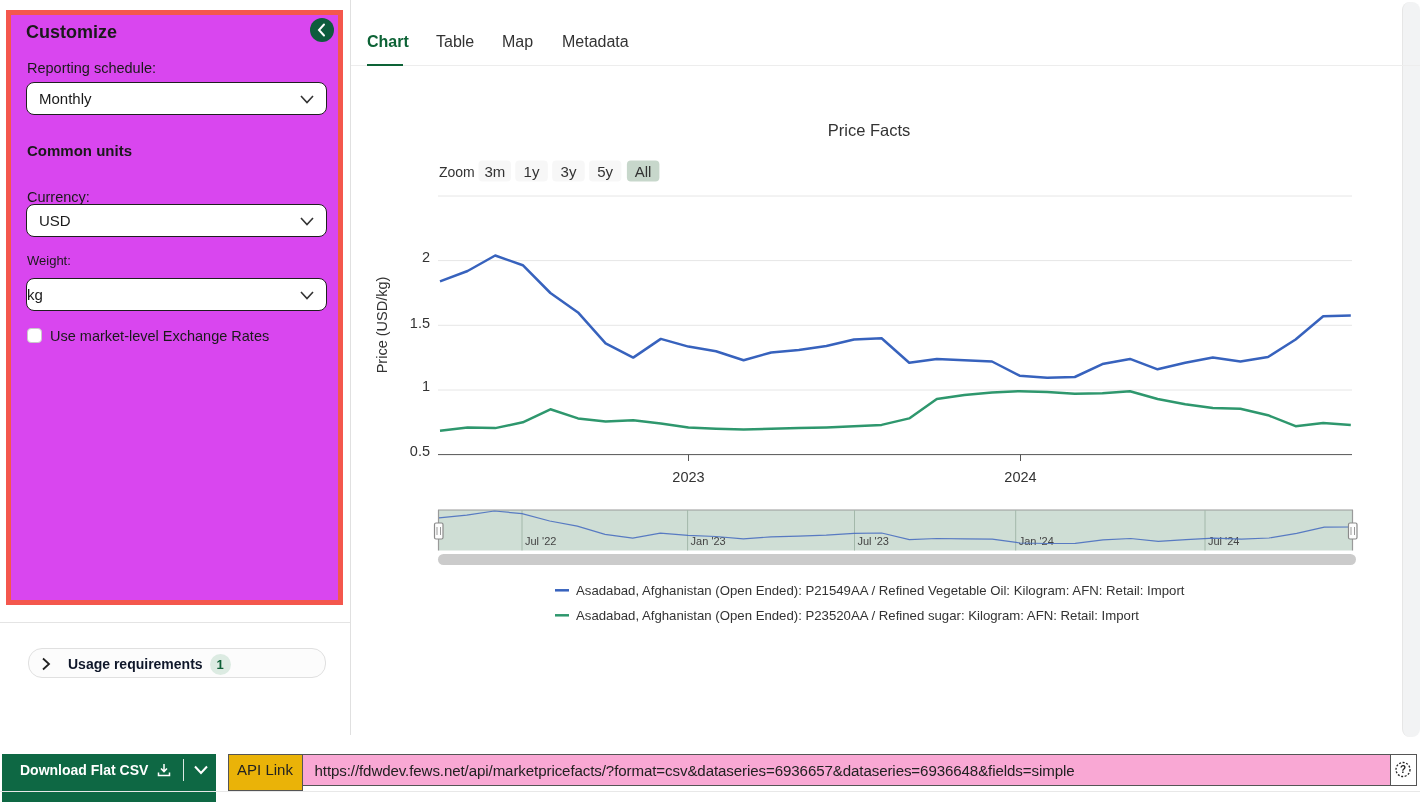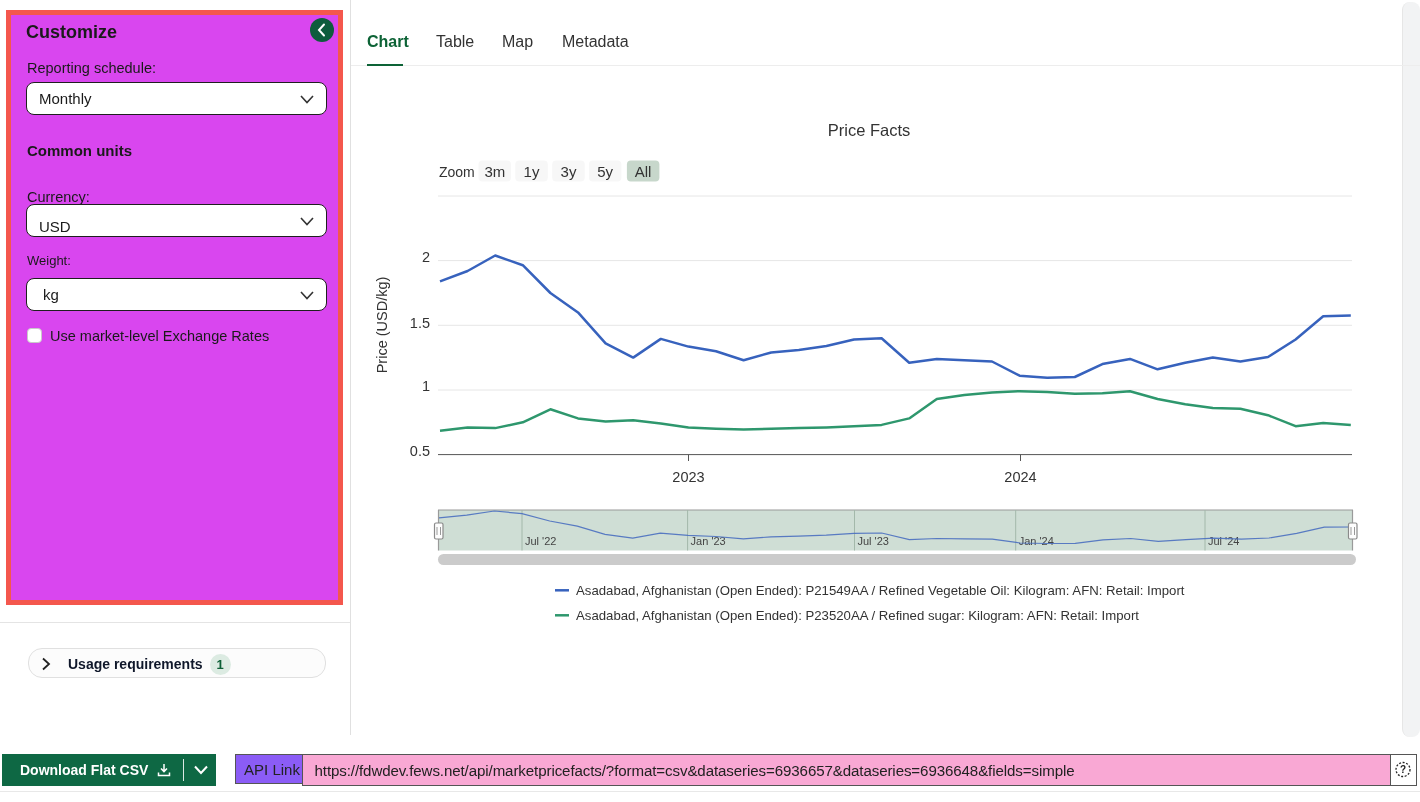--- a/index.html
+++ b/index.html
@@ -22,28 +22,28 @@
   <div class="abs" style="left:16px;top:44.5px;font-size:14.5px;color:#1a1a1a;">Reporting schedule:</div>
   <div class="abs" style="left:15px;top:67px;width:301px;height:33px;border:1px solid #1f1f1f;border-radius:8px;background:#fff;">
     <span class="abs" style="left:12px;top:7px;font-size:15px;color:#1a1a1a;">Monthly</span>
     <svg class="abs" style="right:12px;top:10px;" width="14" height="12" viewBox="0 0 14 12">
         <path d="M1 3 L7 9.5 L13 3" stroke="#333" stroke-width="1.6" fill="none"></path>
       </svg>
   </div>
   <div class="abs" style="left:16px;top:127px;font-size:15px;font-weight:bold;color:#1a1a1a;">Common units</div>
   <div class="abs" style="left:16px;top:164.5px;font-size:14.5px;color:#1a1a1a;margin-top:9px;">Currency:</div>
   <div class="abs" style="left:15px;top:189px;width:301px;height:33px;border:1px solid #1f1f1f;border-radius:8px;background:#fff;">
-    <span class="abs" style="left:12px;top:7px;font-size:15px;color:#1a1a1a;margin-top:6px;">USD</span>
+    <span class="abs" style="left:12px;top:7px;font-size:15px;color:#1a1a1a;">USD</span>
     <svg class="abs" style="right:12px;top:10px;" width="14" height="12" viewBox="0 0 14 12">
         <path d="M1 3 L7 9.5 L13 3" stroke="#333" stroke-width="1.6" fill="none"></path>
       </svg>
   </div>
   <div class="abs" style="left:16px;top:237.5px;font-size:13px;color:#1a1a1a;">Weight:</div>
   <div class="abs" style="left:15px;top:263px;width:301px;height:33px;border:1px solid #1f1f1f;border-radius:8px;background:#fff;">
-    <span class="abs" style="left:16px;top:7px;font-size:15px;color:#1a1a1a;">kg</span>
+    <span class="abs" style="left:0;top:7px;font-size:15px;color:#1a1a1a;">kg</span>
     <svg class="abs" style="right:12px;top:10px;" width="14" height="12" viewBox="0 0 14 12">
         <path d="M1 3 L7 9.5 L13 3" stroke="#333" stroke-width="1.6" fill="none"></path>
       </svg>
   </div>
   <div class="abs" style="left:16px;top:313px;width:15px;height:15px;border:1.5px solid #c9c9c9;border-radius:4px;background:#fff;"></div>
   <div class="abs" style="left:39px;top:313px;font-size:14.5px;color:#1a1a1a;">Use market-level Exchange Rates</div>
 </div>
 
 <div class="abs" style="left:28px;top:648px;width:298px;height:30px;border:1px solid #e0e0e0;border-radius:14px;background:#fcfcfc;">
   <svg class="abs" style="left:12px;top:8px;" width="10" height="14" viewBox="0 0 10 14">
@@ -135,32 +135,32 @@
   </g>
 
   <rect x="438" y="554" width="918" height="11" rx="5.5" fill="#cbcbcb"></rect>
 
   <line x1="555" y1="590.3" x2="569" y2="590.3" stroke="#3762bd" stroke-width="2.5"></line>
   <text x="576" y="595" font-size="13.2" fill="#333">Asadabad, Afghanistan (Open Ended): P21549AA / Refined Vegetable Oil: Kilogram: AFN: Retail: Import</text>
   <line x1="555" y1="615.3" x2="569" y2="615.3" stroke="#2e976d" stroke-width="2.5"></line>
   <text x="576" y="620" font-size="13.2" fill="#333">Asadabad, Afghanistan (Open Ended): P23520AA / Refined sugar: Kilogram: AFN: Retail: Import</text>
 </svg>
 
-<div class="abs" style="left:2px;top:753.5px;width:213.5px;height:32px;background:#0e6844;color:#fff;">
+<div class="abs" style="left:2px;top:753.5px;width:213.5px;height:48px;background:#0e6844;color:#fff;">
   <span class="abs" style="left:18px;top:8px;font-size:14px;font-weight:bold;">Download Flat CSV</span>
   <svg class="abs" style="left:154px;top:8px;" width="16" height="16" viewBox="0 0 16 16">
     <path d="M8 2 L8 9 M5 6.5 L8 9.6 L11 6.5" stroke="#fff" stroke-width="1.5" fill="none"></path>
     <path d="M2.5 10.5 L2.5 13.5 L13.5 13.5 L13.5 10.5" stroke="#fff" stroke-width="1.5" fill="none"></path>
   </svg>
   <div class="abs" style="left:181px;top:5px;width:1px;height:22px;background:rgba(255,255,255,.85);"></div>
   <svg class="abs" style="left:192px;top:10px;" width="14" height="12" viewBox="0 0 14 12">
       <path d="M1 2.5 L7 9 L13 2.5" stroke="#fff" stroke-width="2" fill="none"></path>
     </svg>
 </div>
-<div class="abs" style="left:227.5px;top:754px;width:75px;height:30px;border:1.5px solid #555;background:#8b5cf6;font-size:15px;color:#222;text-align:center;line-height:29px;margin-left:7px;">API Link</div>
+<div class="abs" style="left:227.5px;top:754px;width:75px;height:37px;border:1.5px solid #555;background:#eab308;font-size:15px;color:#222;text-align:center;line-height:29px;">API Link</div>
 <div class="abs" style="left:301.5px;top:754px;width:1090px;height:31.5px;border:1.5px solid #555;background:#f9a8d4;">
   <span class="abs" style="left:12px;top:7px;font-size:15.1px;color:#222;letter-spacing:-0.1px;white-space:nowrap;">https://fdwdev.fews.net/api/marketpricefacts/?format=csv&amp;dataseries=6936657&amp;dataseries=6936648&amp;fields=simple</span>
 </div>
 <div class="abs" style="left:1390px;top:754px;width:26.5px;height:31.5px;border:1.5px solid #555;border-left:1px solid #555;background:#fff;">
   <svg width="24" height="29" viewBox="0 0 24 29" style="display:block;">
     <circle cx="12" cy="14.5" r="7" fill="none" stroke="#222" stroke-width="1.3" stroke-dasharray="2,1.6"></circle>
     <text x="12" y="18" font-size="10" font-weight="bold" fill="#222" text-anchor="middle">?</text>
   </svg>
 </div>
 <div class="abs" style="left:0;top:791px;width:1420px;height:1px;background:#e8e8e8;"></div>

